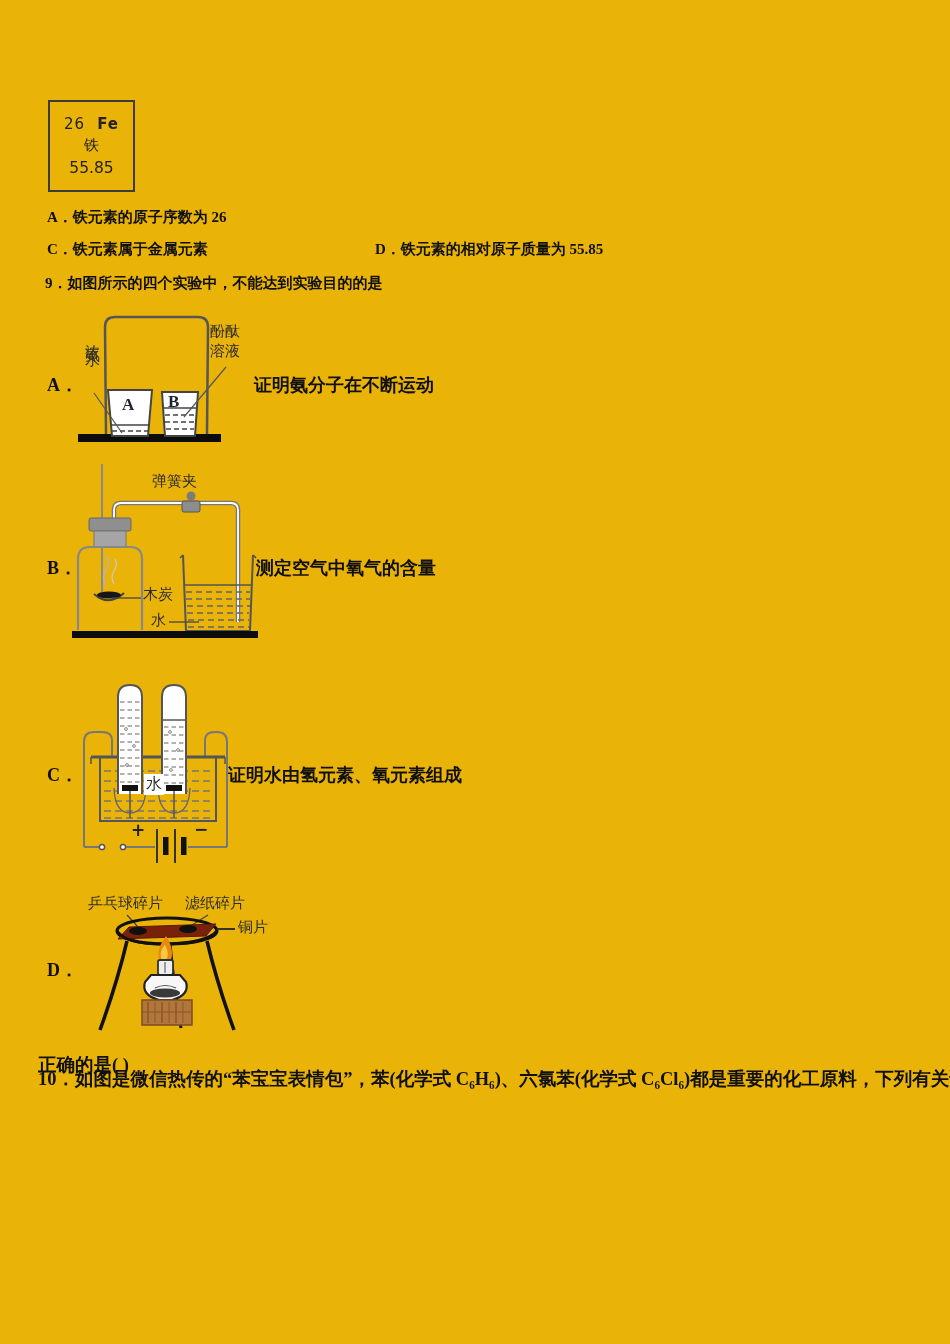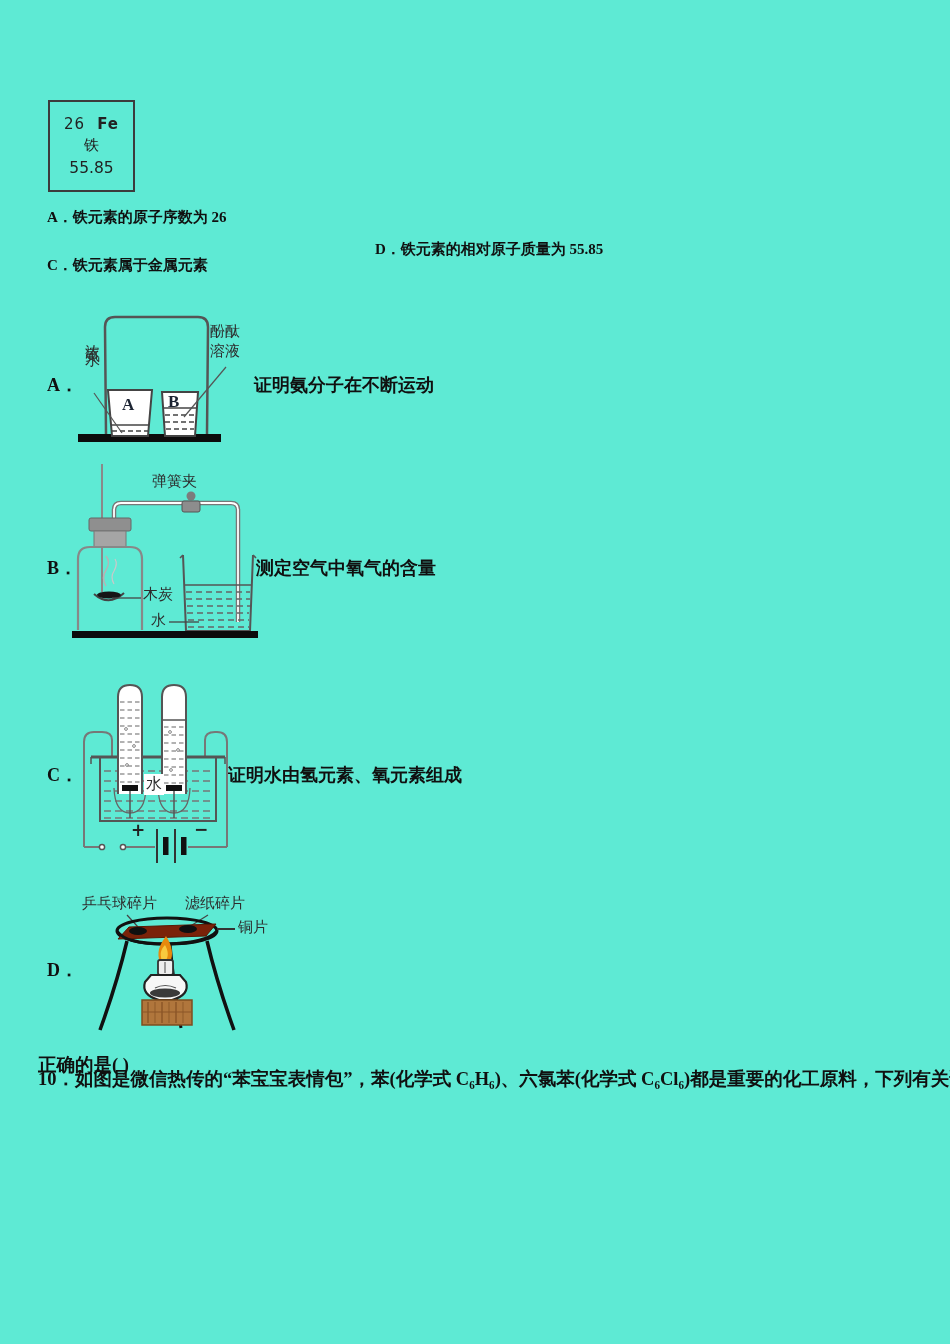--- a/index.html
+++ b/index.html
@@ -1,16 +1,16 @@
 <!DOCTYPE html>
 <html><head>
 <meta charset="utf-8">
 <style>
   html,body{margin:0;padding:0;background:#888;}
-  .page{position:relative;width:950px;height:1344px;background:#5eead4;overflow:hidden;
+  .page{position:relative;width:950px;height:1344px;background:#eab308;overflow:hidden;
         font-family:"Liberation Serif","DejaVu Serif",serif;}
   .abs{position:absolute;}
   .body-text{font-weight:700;font-size:15px;line-height:1.15;color:#101010;white-space:nowrap;}
   .caption{font-weight:700;font-size:18px;color:#101010;white-space:nowrap;}
   .exp-letter{font-weight:700;font-size:18px;color:#101010;}
   .q10-line{font-weight:700;font-size:18.5px;color:#101010;white-space:nowrap;}
   .dlabel{font-weight:400;font-size:15px;line-height:1.3;color:#2d2d2d;white-space:nowrap;}
   .vtext{writing-mode:vertical-rl;text-orientation:upright;letter-spacing:4px;white-space:normal;}
   .wrap2{white-space:normal;width:36px;}
   .beaker-letter{font-weight:700;font-size:17px;color:#1c2433;}
@@ -32,27 +32,28 @@
     <div class="elem-row1">
       <span>26</span><span class="sym">Fe</span>
     </div>
     <div class="elem-name">铁</div>
     <div class="elem-mass">55.85</div>
   </div>
 
   <div class="abs body-text" style="left:47px;top:209px;">
     <span>A．</span><span>铁元素的原子序数为 26</span>
   </div>
-  <div class="abs body-text" style="left:47px;top:257px;">
+  <div class="abs body-text" style="left:47px;top:241px;">
     <span>C．</span><span>铁元素属于金属元素</span>
   </div>
   <div class="abs body-text" style="left:375px;top:241px;">
     <span>D．</span><span>铁元素的相对原子质量为 55.85</span>
   </div>
 
+  <div class="abs body-text" style="left:45px;top:275px;">9．如图所示的四个实验中，不能达到实验目的的是</div>
 
   <div class="abs exp-letter" style="left:47px;top:373px;">A．</div>
   <div class="abs caption" style="left:254px;top:373px;">证明氨分子在不断运动</div>
 
   <div class="abs" style="left:75px;top:308px;width:185px;height:140px;">
     <svg width="185" height="140" viewBox="0 0 185 140">
       <g>
         <rect x="3" y="126" width="143" height="8" fill="#0c0c0c"></rect>
       </g>
       <g>
@@ -234,21 +235,21 @@
         <rect x="67" y="112" width="50" height="25" fill="#b0763c" stroke="#7d4e1f" stroke-width="1.5"></rect>
         <line x1="73" y1="114" x2="73" y2="135" stroke="#8a5526" stroke-width="1.4"></line>
         <line x1="80" y1="114" x2="80" y2="135" stroke="#95602c" stroke-width="1.2"></line>
         <line x1="87" y1="114" x2="87" y2="135" stroke="#8a5526" stroke-width="1.4"></line>
         <line x1="94" y1="114" x2="94" y2="135" stroke="#95602c" stroke-width="1.2"></line>
         <line x1="101" y1="114" x2="101" y2="135" stroke="#8a5526" stroke-width="1.4"></line>
         <line x1="108" y1="114" x2="108" y2="135" stroke="#95602c" stroke-width="1.2"></line>
         <line x1="68" y1="124" x2="116" y2="124" stroke="#8a5526" stroke-width="1"></line>
       </g>
     </svg>
-    <div class="abs dlabel" style="left:7px;top:6px;">乒乓球碎片</div>
+    <div class="abs dlabel" style="left:13px;top:6px;">乒乓球碎片</div>
     <div class="abs dlabel" style="left:110px;top:6px;">滤纸碎片</div>
     <div class="abs dlabel" style="left:163px;top:30px;">铜片</div>
   </div>
 
   <div class="abs q10-line" style="left:38px;top:1066px;">10．如图是微信热传的“苯宝宝表情包”，苯(化学式 C₆H₆)、六氯苯(化学式 C₆Cl₆)都是重要的化工原料，下列有关说法</div>
   <div class="abs q10-line" style="left:38px;top:1052px;text-align:right;">正确的是( )</div>
 
 </div>
 
 </body></html>

